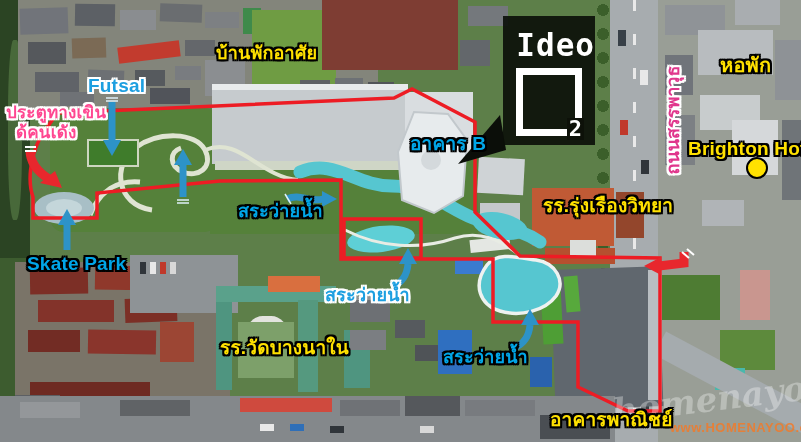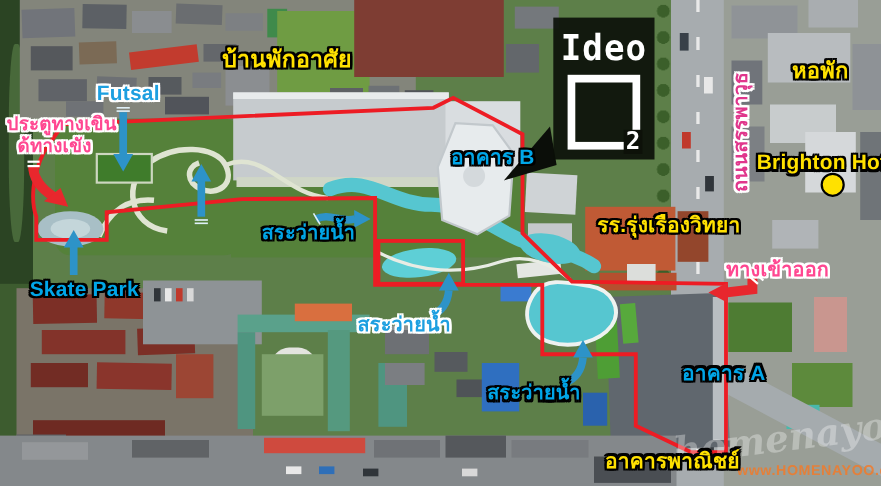--- a/index.html
+++ b/index.html
@@ -27,21 +27,21 @@
       -2px 0 0 #fff,2px 0 0 #fff,0 -2px 0 #fff,0 2px 0 #fff;}
   .cY{color:#ffe100;}
   .cB{color:#00a6e8;}
   .cBl{color:#1d9fe0;}
   .cP{color:#ff4791;}
   .cM{color:#e0368c;}
   svg.lay{position:absolute;left:0;top:0;z-index:30;pointer-events:none;}
   svg.site{z-index:20;}
   
   #logo{position:absolute;left:503px;top:16px;width:92px;height:129px;
-        background:rgba(10,14,8,.90);z-index:45;text-align:center;}
+        background:rgba(10,14,8,.90);z-index:45;text-align:right;}
   #logo .brand{display:block;margin-top:10px;color:#fff;font-family:"DejaVu Sans Mono",monospace;
         font-weight:bold;font-size:31px;letter-spacing:1px;transform:scaleY(1.05);}
   #o2box{position:relative;width:52px;height:54px;border:7px solid #fff;margin:6px auto 0;}
   #o2box .two{position:absolute;right:-9px;bottom:-11px;color:#fff;background:#0d1109;
         font-weight:bold;font-size:22px;font-family:"DejaVu Sans Mono",monospace;padding:0 2px;line-height:1;}
   
   #wm-script{position:absolute;left:612px;top:378px;z-index:35;color:rgba(255,255,255,.32);
         font-family:"DejaVu Serif",serif;font-style:italic;font-weight:bold;font-size:34px;
         transform:rotate(-7deg);}
   #wm-url{position:absolute;left:670px;top:420px;z-index:35;color:rgba(246,120,35,.8);
@@ -267,33 +267,32 @@
     </g>
   </svg>
 
   <div id="logo">
     <span class="brand">Ideo</span>
     <div id="o2box">
       <span class="two">2</span>
     </div>
   </div>
 
-  <div class="lb cY oB" style="left:202px;top:44px;font-size:21px;">บ้านพักอาศัย</div>
+  <div class="lb cY oB" style="left:216px;top:44px;font-size:18px;">บ้านพักอาศัย</div>
   <div class="lb cBl oW" style="left:88px;top:76px;">Futsal</div>
   <div class="lb cP oW" style="left:6px;top:104px;font-size:17px;">ประตูทางเขิน</div>
-  <div class="lb cP oW" style="left:16px;top:124px;font-size:17px;">ด้ทางเขัง</div>
+  <div class="lb cP oW" style="left:16px;top:124px;font-size:17px;">ด้คนเดัง</div>
   <div class="lb cB oB" style="left:410px;top:134px;">อาคาร B</div>
-  <div class="lb cB oB" style="left:620px;top:330px;">อาคาร A</div>
   <div class="lb cB oB" style="left:238px;top:202px;font-size:18px;">สระว่ายน้ำ</div>
   <div class="lb cBl oW" style="left:325px;top:286px;font-size:18px;">สระว่ายน้ำ</div>
   <div class="lb cB oB" style="left:443px;top:348px;font-size:18px;">สระว่ายน้ำ</div>
   <div class="lb cB oB" style="left:27px;top:254px;">Skate Park</div>
+  <div class="lb cY oB" style="left:220px;top:338px;">รร.วัดบางนาใน</div>
   <div class="lb cY oB" style="left:550px;top:410px;">อาคารพาณิชย์</div>
   <div class="lb cY oB" style="left:543px;top:196px;">รร.รุ่งเรืองวิทยา</div>
-  <div class="lb cP oW" style="left:660px;top:236px;font-size:18px;">ทางเข้าออก</div>
   <div class="lb cY oB" style="left:720px;top:55px;font-size:20px;">หอพัก</div>
   <div class="lb cY oB" style="left:688px;top:139px;">Brighton Hotel</div>
   <div id="brighton-dot"></div>
   <div id="road-label" class="cM oW">ถนนสรรพาวุธ</div>
 
   <div id="wm-script">homenayoo</div>
   <div id="wm-url">www.HOMENAYOO.com</div>
 
 </div>
 

